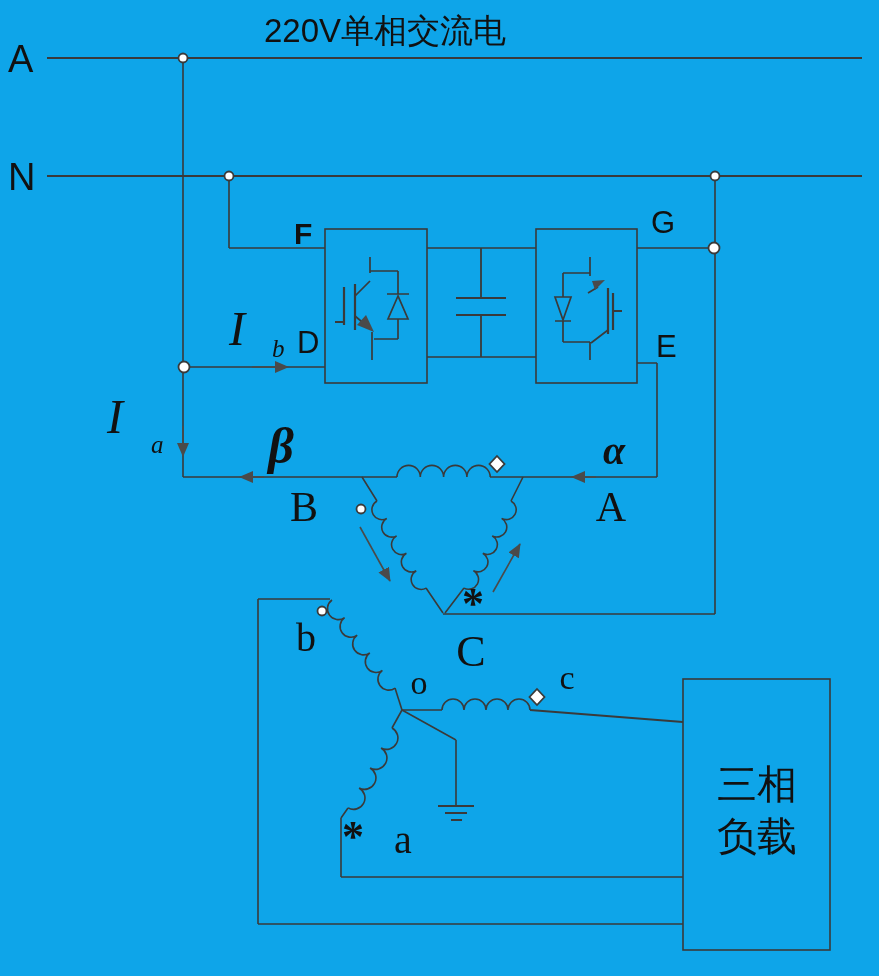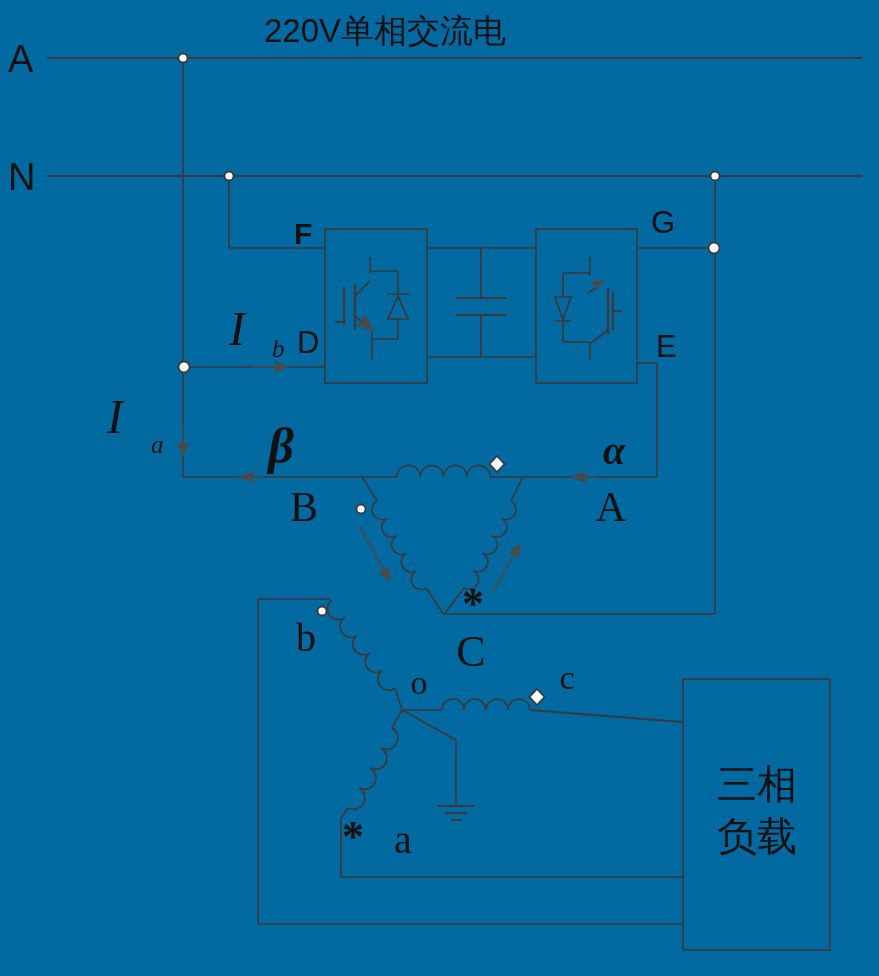--- a/index.html
+++ b/index.html
@@ -1,16 +1,16 @@
 <!DOCTYPE html>
 <html><head>
 <meta charset="utf-8">
 <style>
   html,body{margin:0;padding:0;background:#ffffff;}
-  .stage{position:relative;width:879px;height:976px;background:#0369a1;overflow:hidden;
+  .stage{position:relative;width:879px;height:976px;background:#0ea5e9;overflow:hidden;
          font-family:"Liberation Sans",sans-serif;}
   svg{display:block;}
   text{fill:#111111;}
   .sans{font-family:"Liberation Sans",sans-serif;}
   .serif{font-family:"Liberation Serif",serif;}
   .it{font-style:italic;}
   .bold{font-weight:700;}
   .cjk{font-family:"Liberation Sans","DejaVu Sans",sans-serif;}
 </style>
 </head>

